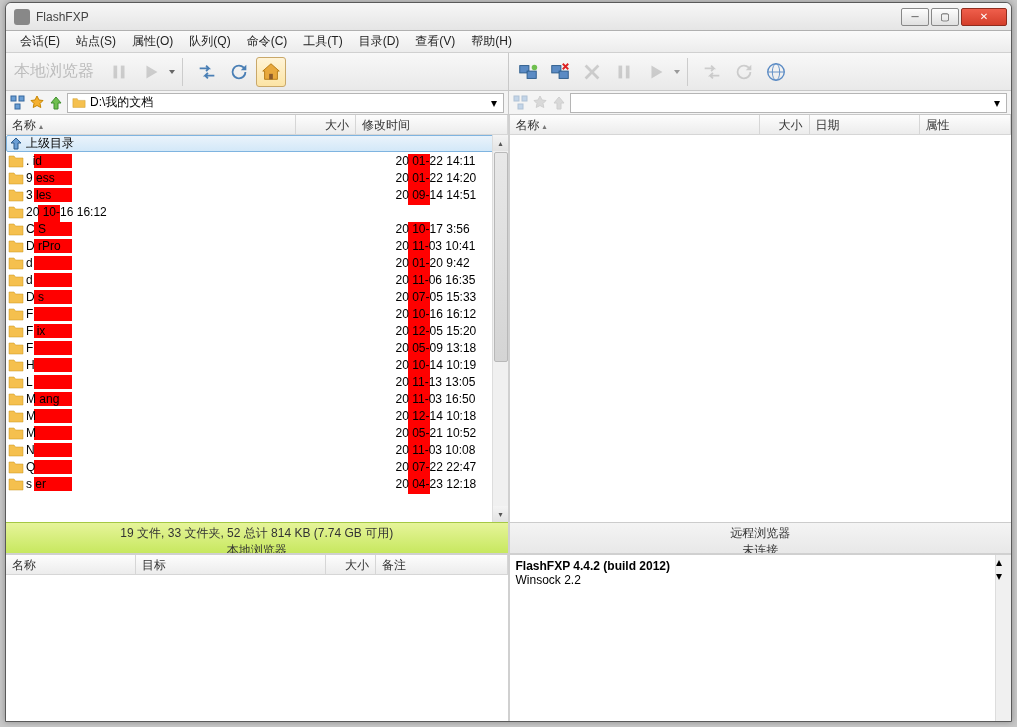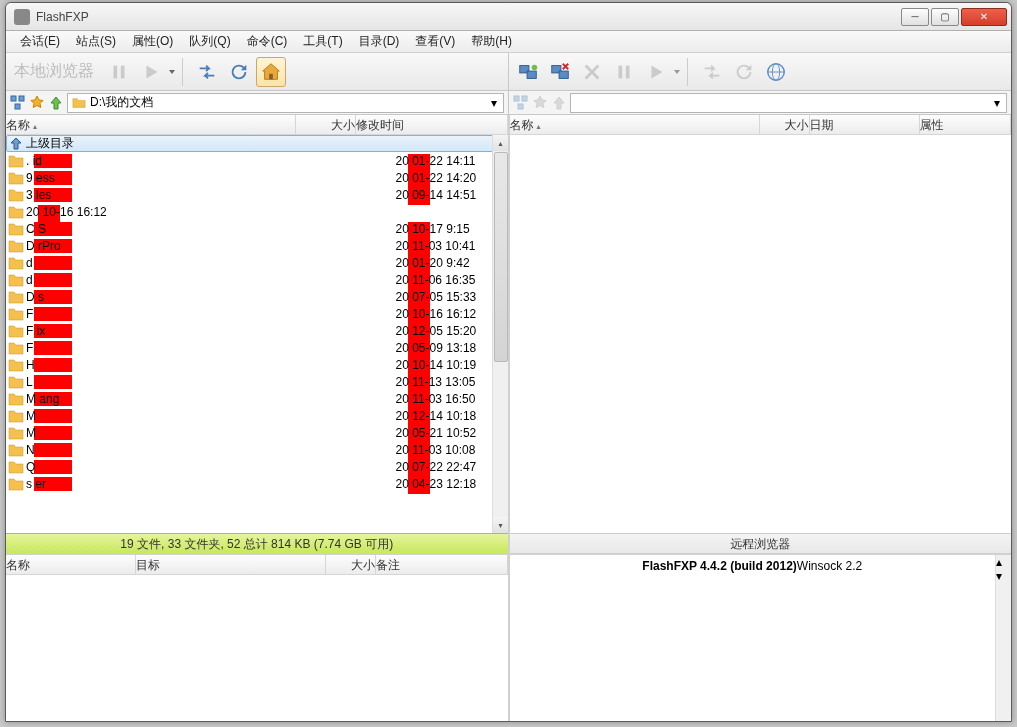--- a/index.html
+++ b/index.html
@@ -32,42 +32,42 @@
 .pathbar .combo { flex: 1; height: 20px; background: #fff; border: 1px solid #b5b5b5; display: flex; align-items: center; padding: 0 4px; position: relative; }
 .pathbar .combo .foldericon { width:14px; height:14px; margin-right:4px;}
 .pathbar .combo .arrow { position: absolute; right: 2px; top: 2px; width: 14px; height: 14px; display:flex;align-items:center;justify-content:center;}
 .disabled { opacity: .35; }
 
 .panes { flex: 1; display: flex; min-height: 0; }
 .pane { flex: 1; display: flex; flex-direction: column; min-width: 0; background: #fff;}
 .pane.right { border-left: 2px solid #d0d0d0; }
 
 .listhead { height: 20px; background: linear-gradient(#fdfdfd,#ececec); border-bottom: 1px solid #d6d6d6; display: flex; }
-.listhead .col { padding: 2px 0; border-right: 1px solid #d6d6d6; color: #333; white-space: nowrap; overflow: hidden; }
+.listhead .col { padding: 2px 6px; border-right: 1px solid #d6d6d6; color: #333; white-space: nowrap; overflow: hidden; }
 .listhead .sortind { display:inline-block; margin-left:3px; font-size:8px; color:#777;}
 
 .listbody { flex: 1; overflow: hidden; position: relative; background: #fff;}
 .listbody .scrollbar { position: absolute; right: 0; top: 0; width: 16px; height: 100%; background: #f0f0f0; border-left: 1px solid #ddd;}
 .listbody .scrollbar .thumb { position: absolute; left: 1px; width: 14px; background: linear-gradient(#e8e8e8,#d4d4d4); border: 1px solid #b8b8b8; border-radius: 2px;}
 .listbody .scrollbar .sbtn { position:absolute; left:0; width:16px; height:16px; background: linear-gradient(#f4f4f4,#e2e2e2); display:flex;align-items:center;justify-content:center; font-size:8px; color:#555;}
 
 .filerow { height: 17px; display: flex; align-items: center; padding: 0 2px; font-family: "SimSun","宋体", monospace; font-size: 12px;}
 .filerow.sel { background: linear-gradient(#eaf3fb,#d3e8f8); border: 1px solid #7fb4e0; border-radius: 2px; padding: 0 1px; height: 17px;}
 .filerow .ficon { width: 16px; height: 14px; margin-right: 2px; flex-shrink:0;}
 .filerow .fname { flex: 1; white-space: nowrap; overflow: hidden; position: relative;}
 .filerow .fdate { width: 110px; white-space: nowrap; font-family: "SimSun", monospace; position:relative;}
 .redblock { position: absolute; background: #ff0000; }
 
-.statusbar { height: 20px; background: linear-gradient(#e6f49a,#c7e85f); border-top: 1px solid #a5c843; text-align: center; padding: 2px 0; color: #333;}
+.statusbar { height: 31px; background: linear-gradient(#e6f49a,#c7e85f); border-top: 1px solid #a5c843; text-align: center; padding: 2px 0; color: #333;}
 .statusbar.remote { background: linear-gradient(#f4f4f4,#e8e8e8); border-top: 1px solid #ccc;}
 
 .bottom { height: 168px; display: flex; border-top: 2px solid #d0d0d0;}
 .bottom .bpane { flex: 1; display: flex; flex-direction: column; background: #fff;}
 .bottom .bpane.right { border-left: 2px solid #d0d0d0; }
-.bottom .log { flex:1; padding: 4px 6px; font-family: "Courier New", monospace; font-size: 12px; white-space: pre; display:flex; justify-content:center;}
+.bottom .log { flex:1; padding: 4px 6px; font-family: "Courier New", monospace; font-size: 12px; white-space: pre; display:flex; flex-direction:column; justify-content:flex-start;}
 .bottom .log .bold { font-weight: bold;}
 .bottom .bscroll { width:16px; background:#f0f0f0; border-left:1px solid #ddd; position:relative;}
 
 .foldersvg { fill:#f5c04e; stroke:#c8941c; stroke-width:.5;}
 </style>
 </head>
 <body>
 
 <div class="window">
 
@@ -274,21 +274,21 @@
               <svg class="ficon" viewBox="0 0 16 14">
                 <path class="foldersvg" d="M1 2h5l1.5 2H15v9H1z"></path>
               </svg>
               <span class="fdate"><span style="position:relative;z-index:2">20   10-16 16:12</span><span class="redblock" style="left:12px;top:0;width:22px;height:17px;z-index:1"></span></span>
             </div>
             <div class="filerow">
               <svg class="ficon" viewBox="0 0 16 14">
                 <path class="foldersvg" d="M1 2h5l1.5 2H15v9H1z"></path>
               </svg>
               <span class="fname"><span style="position:relative;z-index:2">C         S</span><span class="redblock" style="left:8px;top:0;width:38px;height:17px;z-index:1"></span></span>
-              <span class="fdate"><span style="position:relative;z-index:2">20   10-17 9:15</span><span class="redblock" style="left:12px;top:0;width:22px;height:17px;z-index:1"></span></span>
+              <span class="fdate"><span style="position:relative;z-index:2">20   10-17 3:56</span><span class="redblock" style="left:12px;top:0;width:22px;height:17px;z-index:1"></span></span>
             </div>
             <div class="filerow">
               <svg class="ficon" viewBox="0 0 16 14">
                 <path class="foldersvg" d="M1 2h5l1.5 2H15v9H1z"></path>
               </svg>
               <span class="fname"><span style="position:relative;z-index:2">D         rPro</span><span class="redblock" style="left:8px;top:0;width:38px;height:17px;z-index:1"></span></span>
               <span class="fdate"><span style="position:relative;z-index:2">20   11-03 10:41</span><span class="redblock" style="left:12px;top:0;width:22px;height:17px;z-index:1"></span></span>
             </div>
             <div class="filerow">
               <svg class="ficon" viewBox="0 0 16 14">

